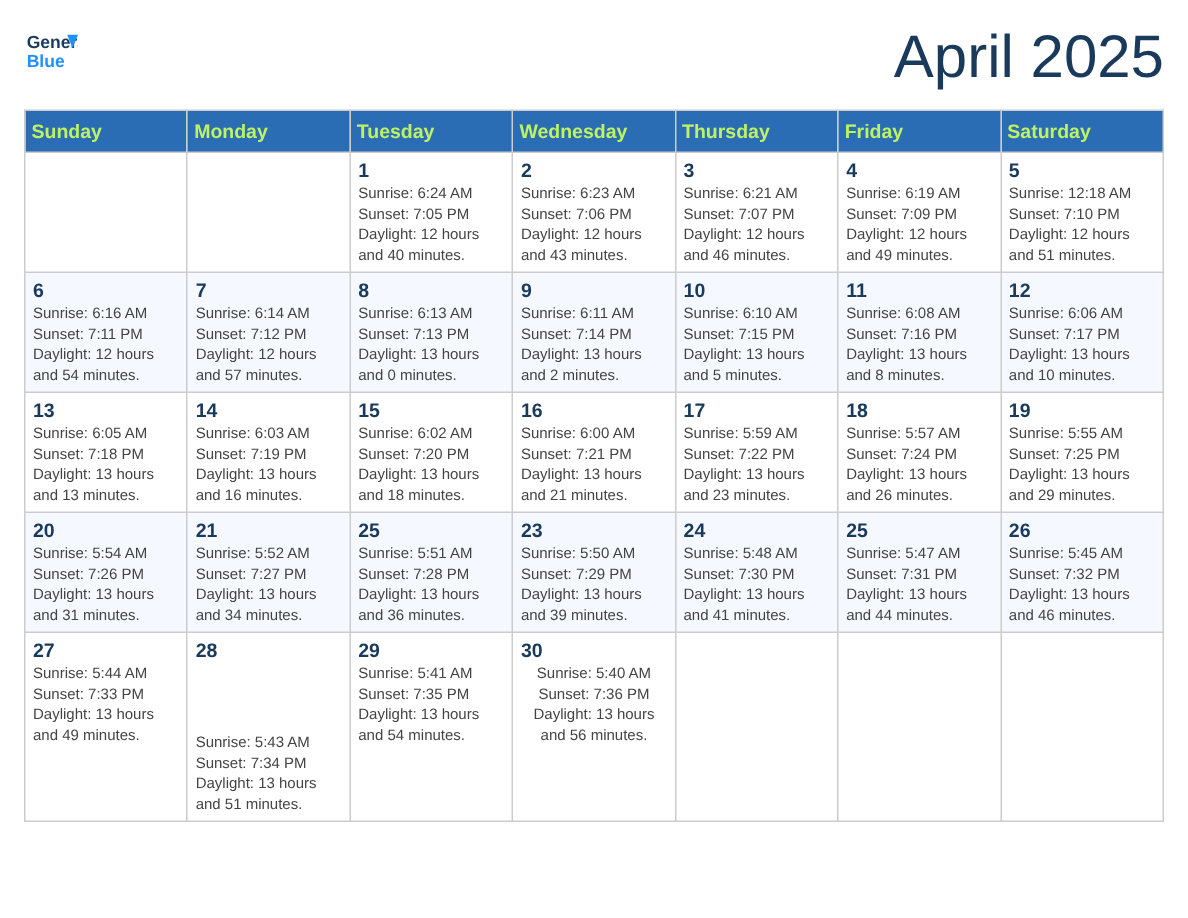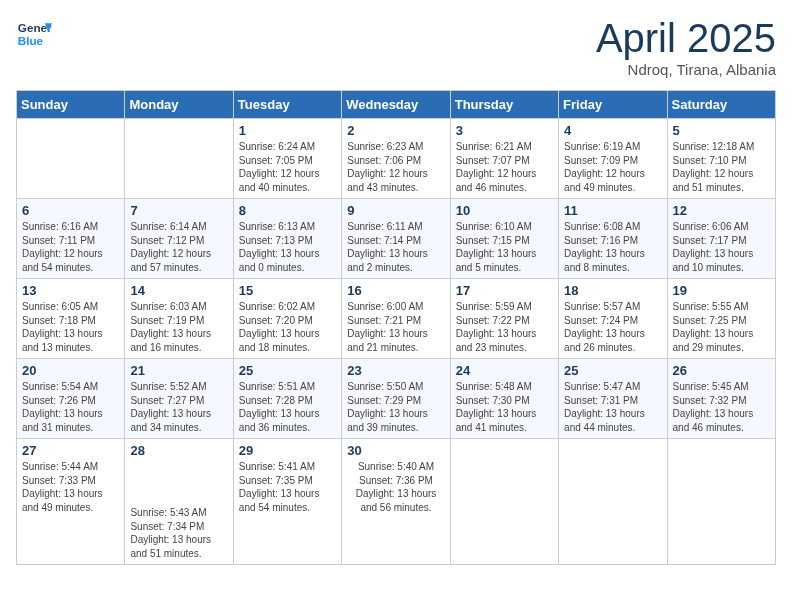--- a/index.html
+++ b/index.html
@@ -37,21 +37,21 @@
       font-size: 15px;
       color: #555;
     }
     table {
       width: 100%;
       border-collapse: collapse;
       table-layout: fixed;
     }
     th {
       background: #2a6db5;
-      color: #ffffff;
+      color: #bef264;
       font-size: 13px;
       font-weight: bold;
       padding: 6px 4px;
       text-align: left;
       border: 1px solid #ccc;
     }
     td {
       border: 1px solid #ccc;
       vertical-align: top;
       padding: 4px 5px;
@@ -82,21 +82,20 @@
 <div class="header-area">
   <div class="logo">
     <svg class="logo-icon" viewBox="0 0 40 40">
       <text x="2" y="18" font-size="13" font-weight="bold" fill="#1a3a5c">General</text>
       <text x="2" y="32" font-size="13" font-weight="bold" fill="#1e90ff">Blue</text>
       <polygon points="32,8 40,8 36,18" fill="#1e90ff"></polygon>
     </svg>
   </div>
   <div class="title-area">
     <div class="month-title">April 2025</div>
-    <div class="location">Ndroq, Tirana, Albania</div>
   </div>
 </div>
 
 <table>
   <thead>
     <tr id="header-row">
         <th>Sunday</th>
         <th>Monday</th>
         <th>Tuesday</th>
         <th>Wednesday</th>

